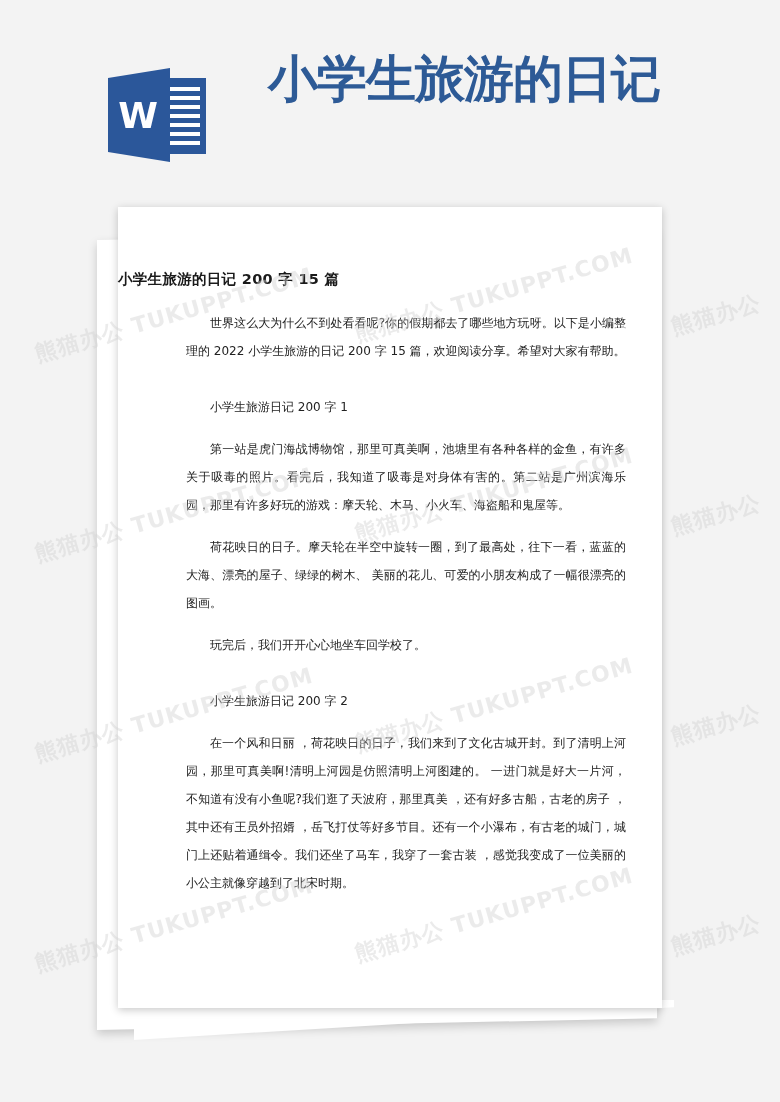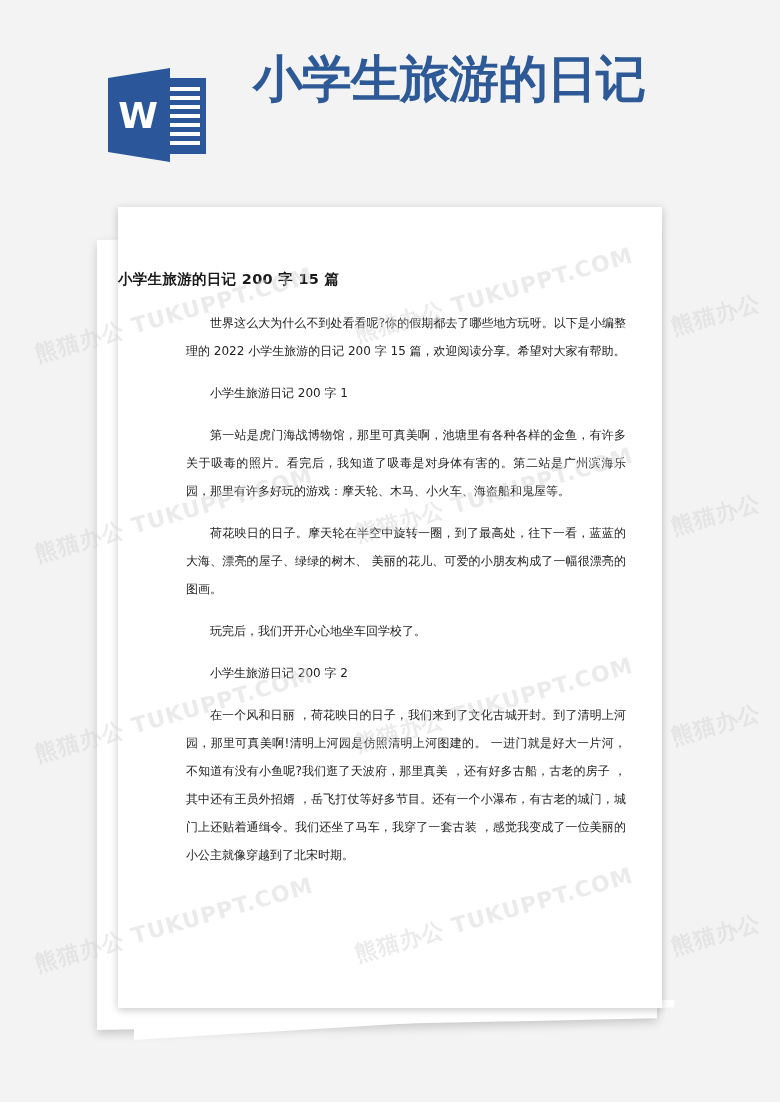--- a/index.html
+++ b/index.html
@@ -16,21 +16,21 @@
     }
     .word-icon {
       position: absolute;
       left: 108px;
       top: 68px;
       width: 100px;
       height: 94px;
     }
     .banner-title {
       position: absolute;
-      left: 253px;
+      left: 268px;
       top: 52px;
       width: 500px;
       color: #2d5a96;
       font-family: "DejaVu Serif", "Liberation Serif", serif;
       font-weight: bold;
       font-size: 50px;
       line-height: 54px;
       letter-spacing: -1px;
     }
     .banner-title div { white-space: nowrap; }
@@ -85,20 +85,21 @@
       line-height: 28px;
       color: #222222;
     }
     .doc-body p {
       margin: 0 0 14px 0;
       text-indent: 24px;
       text-align: justify;
     }
     .doc-body p.heading {
       text-indent: 24px;
+      margin-top: 28px;
     }
 
     .watermark {
       position: absolute;
       color: rgba(210,210,210,0.45);
       font-size: 22px;
       font-weight: bold;
       transform: rotate(-16deg);
       white-space: nowrap;
       letter-spacing: 1px;

